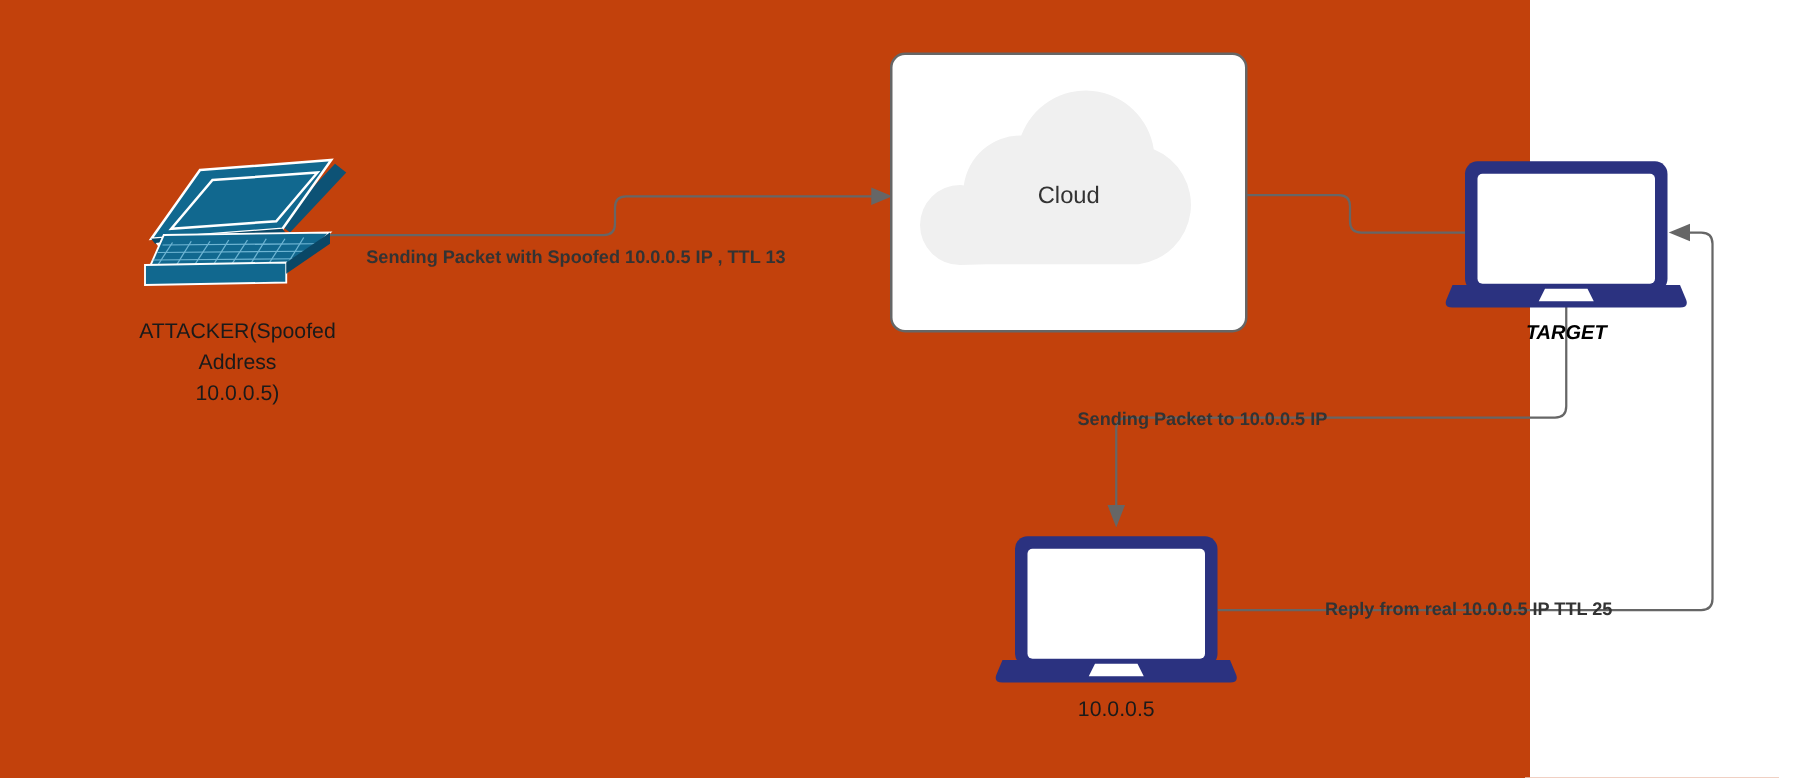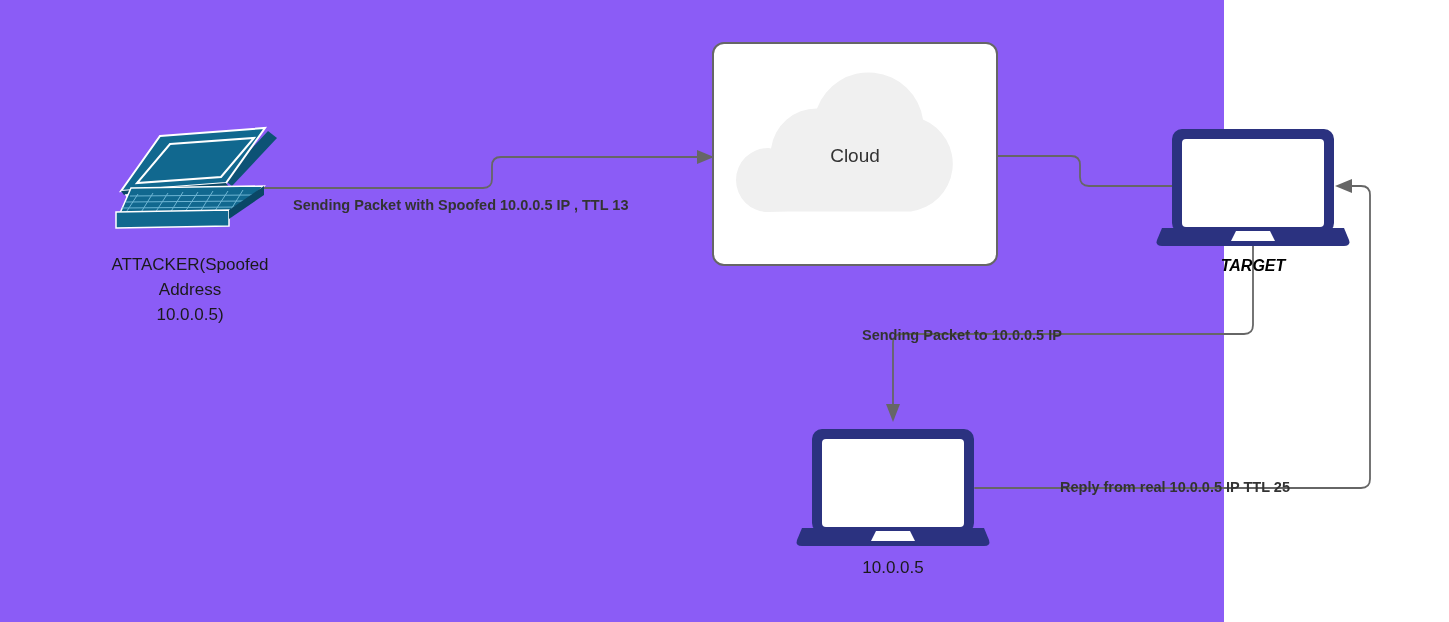--- a/index.html
+++ b/index.html
@@ -10,21 +10,21 @@
   body {
     width: 1449px;
     height: 622px;
     font-family: "Liberation Sans", sans-serif;
     overflow: hidden;
   }
   #diagram-root {
     position: relative;
     width: 1224px;
     height: 622px;
-    background: #8b5cf6;
+    background: #c2410c;
   }
   svg#scene {
     position: absolute;
     top: 0;
     left: 0;
     width: 1449px;
     height: 622px;
   }
   .node-label {
     font-family: "Liberation Sans", sans-serif;

